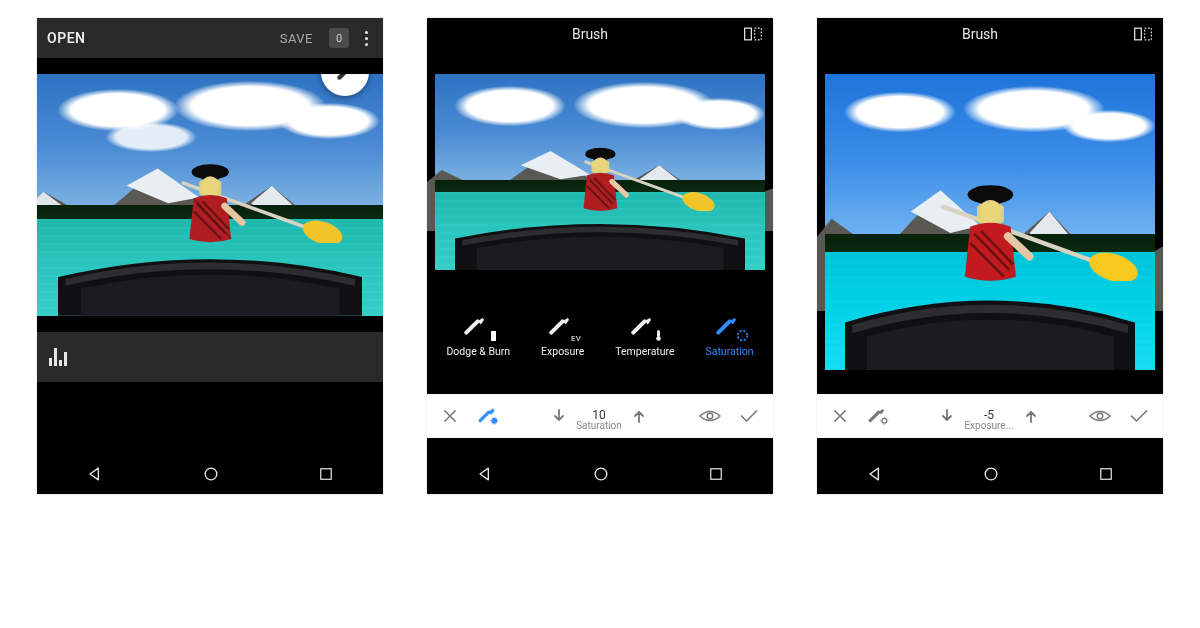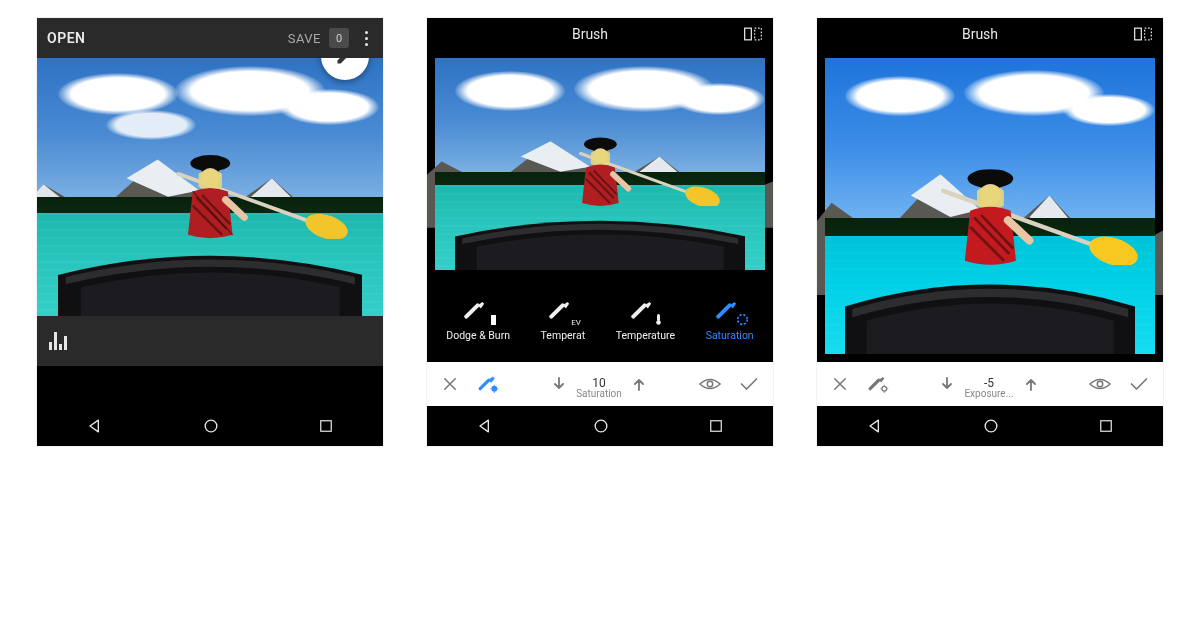--- a/index.html
+++ b/index.html
@@ -1,27 +1,27 @@
 <!DOCTYPE html>
 <html><head>
 <meta charset="utf-8">
 <style>
   html,body{margin:0;padding:0;background:#fff;font-family:Roboto,Arial,sans-serif;}
   .stage{width:1200px;height:628px;position:relative;background:#fff;}
 
-  .phone{position:absolute;top:18px;width:346px;height:428px;background:#000;display:flex;flex-direction:column;box-shadow:0 0 0 1px rgba(0,0,0,.05);}
+  .phone{position:absolute;top:18px;width:346px;height:476px;background:#000;display:flex;flex-direction:column;box-shadow:0 0 0 1px rgba(0,0,0,.05);gap:16px;}
   .phone.p1{left:37px;}
   .phone.p2{left:427px;}
   .phone.p3{left:817px;}
 
   
   .topbar-main{height:40px;background:#2a2a2a;display:flex;align-items:center;padding:0 10px;color:#eaeaea;}
   .topbar-main .open{font-size:14px;font-weight:600;letter-spacing:.5px;}
   .topbar-main .sp{flex:1;}
-  .topbar-main .save{font-size:13px;color:#a9a9a9;margin-right:8px;letter-spacing:.5px;}
+  .topbar-main .save{font-size:13px;color:#a9a9a9;margin-right:16px;letter-spacing:.5px;}
   .topbar-main .badge{width:20px;height:20px;border-radius:3px;background:#4b4b4b;color:#cfcfcf;font-size:11px;display:flex;align-items:center;justify-content:center;margin-right:10px;}
   .topbar-main .more{color:#eaeaea;}
   .dots{display:flex;flex-direction:column;gap:3px;align-items:center;justify-content:center;width:14px;}
   .dots span{width:3px;height:3px;border-radius:50%;background:#eaeaea;display:block;}
 
   .topbar-brush{height:32px;background:#000;display:flex;align-items:center;padding:0 10px;color:#e8e8e8;justify-content:center;}
   .topbar-brush .title{flex:1;text-align:center;font-size:14px;}
   .topbar-brush .compare svg{display:block;}
 
   
@@ -248,21 +248,21 @@
       <span>Dodge &amp; Burn</span>
     </div>
     <div class="tool">
       <span class="ico">
             <svg class="brush-ico" viewBox="0 0 32 26">
               <path d="M4 20 L18 6" stroke="#efefef" stroke-width="5" stroke-linecap="round"></path>
               <path d="M18 6 L24 2 L26 4 L22 10 Z" fill="#efefef"></path>
             </svg>
             <span class="sub" style="color:#efefef;">EV</span>
           </span>
-      <span>Temperat</span>
+      <span>Exposure</span>
     </div>
     <div class="tool">
       <span class="ico">
             <svg class="brush-ico" viewBox="0 0 32 26">
               <path d="M4 20 L18 6" stroke="#efefef" stroke-width="5" stroke-linecap="round"></path>
               <path d="M18 6 L24 2 L26 4 L22 10 Z" fill="#efefef"></path>
             </svg>
             <span class="sub"><svg width="9" height="11" viewBox="0 0 9 11">
                 <rect x="3" y="0" width="3" height="7" rx="1.5" fill="#efefef"></rect>
                 <circle cx="4.5" cy="8.5" r="2.3" fill="#efefef"></circle>

